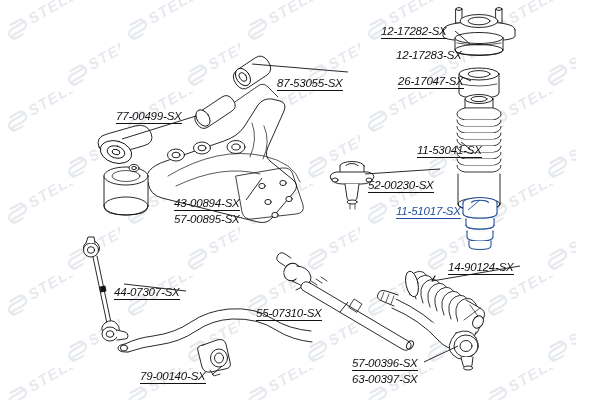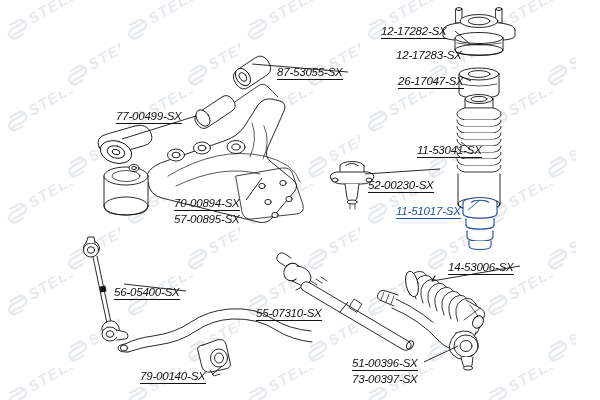--- a/index.html
+++ b/index.html
@@ -313,26 +313,26 @@
   </svg>
 
   <div id="labels">
 
     <div class="lbl u" style="left:381px;top:25px;">12-17282-SX</div>
     <div class="lbl" style="left:396px;top:41px;margin-top:8px;">12-17283-SX</div>
     <div class="lbl u" style="left:398px;top:75px;">26-17047-SX</div>
     <div class="lbl u" style="left:417px;top:144px;">11-53041-SX</div>
     <div class="lbl u" style="left:368px;top:179px;">52-00230-SX</div>
     <div class="lbl u blue" style="left:396px;top:205px;">11-51017-SX</div>
-    <div class="lbl u" style="left:277px;top:66px;">87-53055-SX</div>
+    <div class="lbl u" style="left:277px;top:77px;">87-53055-SX</div>
     <div class="lbl u" style="left:116px;top:110px;">77-00499-SX</div>
-    <div class="lbl u" style="left:174px;top:197px;">70-00894-SX</div>
+    <div class="lbl u" style="left:174px;top:197px;">43-00894-SX</div>
     <div class="lbl" style="left:174px;top:213px;text-align:right;">57-00895-SX</div>
-    <div class="lbl u" style="left:114px;top:286px;">56-05400-SX</div>
+    <div class="lbl u" style="left:114px;top:286px;">44-07307-SX</div>
     <div class="lbl u" style="left:140px;top:370px;">79-00140-SX</div>
     <div class="lbl u" style="left:256px;top:307px;">55-07310-SX</div>
-    <div class="lbl u" style="left:352px;top:357px;">51-00396-SX</div>
-    <div class="lbl" style="left:352px;top:373px;">73-00397-SX</div>
-    <div class="lbl u" style="left:448px;top:261px;">14-53006-SX</div>
+    <div class="lbl u" style="left:352px;top:357px;">57-00396-SX</div>
+    <div class="lbl" style="left:352px;top:373px;">63-00397-SX</div>
+    <div class="lbl u" style="left:448px;top:261px;">14-90124-SX</div>
 
   </div>
 
 </div>
 
 </body></html>

